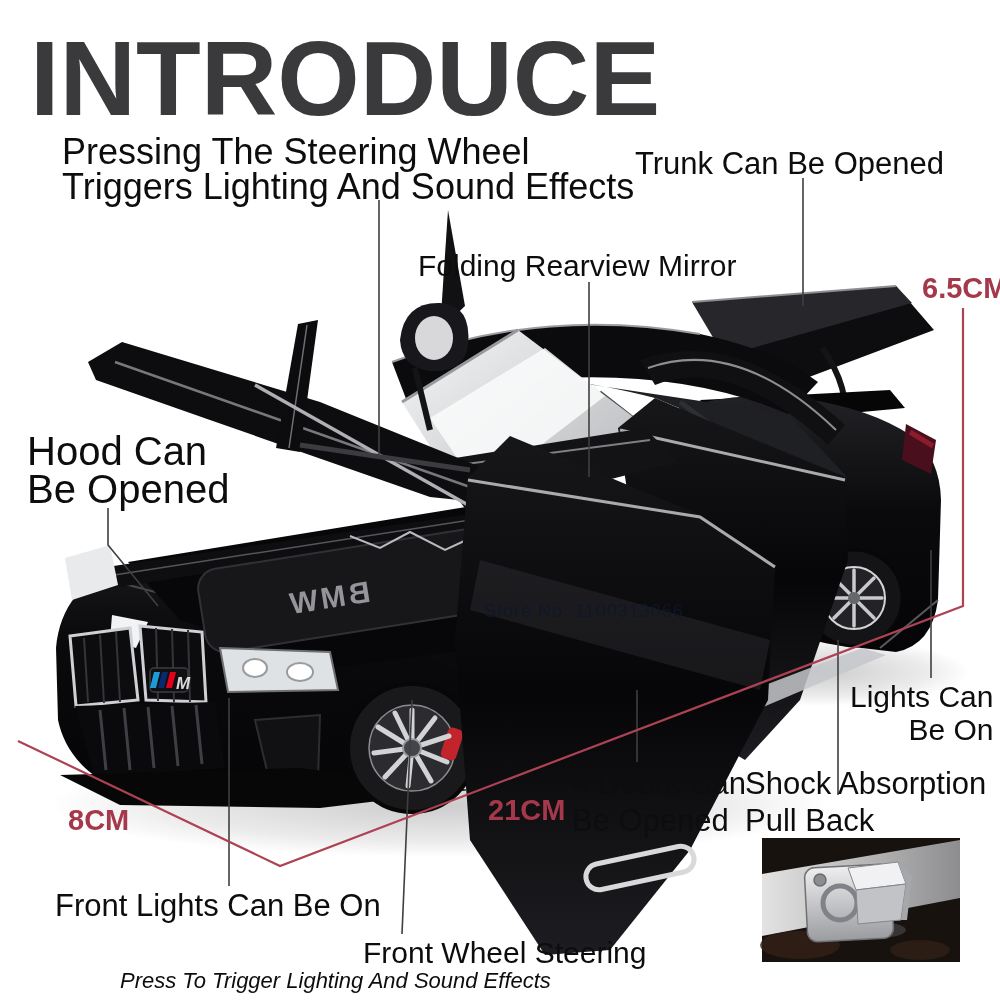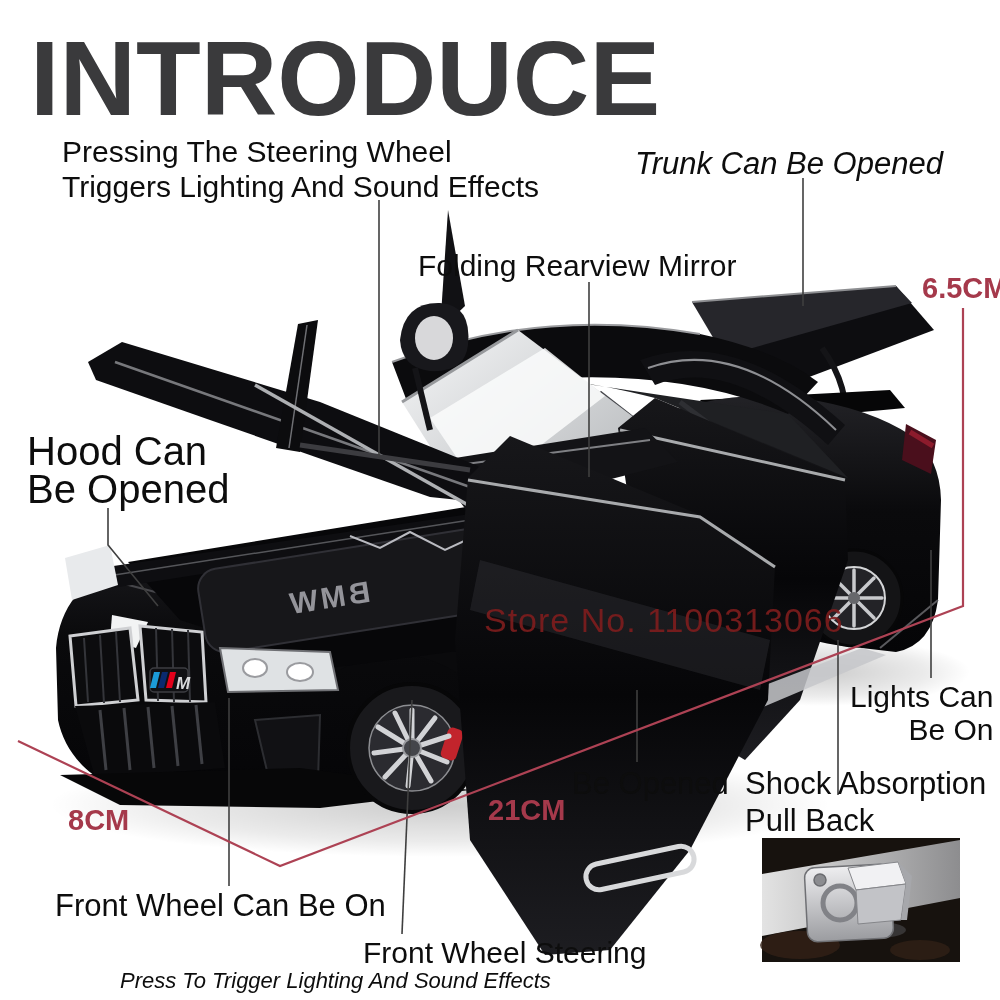--- a/index.html
+++ b/index.html
@@ -7,36 +7,36 @@
     position:relative;width:1000px;height:1000px;background:#ffffff;
     font-family:"Liberation Sans",sans-serif;overflow:hidden;
   }
   .abs{position:absolute;}
   #title{
     left:30px;top:20px;font-size:106px;font-weight:bold;color:#3a3a3c;
     letter-spacing:0px;line-height:1.1;white-space:nowrap;
   }
   .callout{color:#0d0d0d;font-size:31px;line-height:36px;white-space:nowrap;}
   .callout .ln{display:block;}
-  #co-steering{left:62px;top:134px;font-size:30px;line-height:35px;}
-  #co-trunk{left:635px;top:146px;font-style:italic;}
+  #co-steering{left:62px;top:134px;font-size:36px;line-height:35px;}
+  #co-trunk{left:635px;top:146px;}
   #co-mirror{left:418px;top:248px;font-size:30px;}
   #co-hood{left:27px;top:432px;font-size:40px;line-height:38px;}
   #co-rearlights{left:850px;top:680px;font-size:30px;line-height:33px;text-align:right;}
   #co-doors{left:572px;top:765px;line-height:37px;}
   #co-shock{left:745px;top:765px;line-height:37px;}
   #co-frontlights{left:55px;top:888px;}
   #co-frontwheel-1{left:363px;top:935px;font-size:30px;text-align:right;}
   #co-frontwheel-2{left:120px;top:963px;font-size:22px;font-style:italic;}
   .dim{color:#a5394b;font-weight:bold;font-size:29px;white-space:nowrap;}
   #dim-h{left:922px;top:272px;}
   #dim-l{left:488px;top:794px;}
   #dim-w{left:68px;top:804px;}
   #watermark{
-    left:484px;top:601px;font-size:34px;color:#7f1d1d;opacity:.9;
+    left:484px;top:601px;font-size:18px;color:#0f172a;opacity:.9;
     letter-spacing:1px;white-space:nowrap;
   }
   svg{position:absolute;left:0;top:0;}
 </style>
 </head>
 <body>
 
 <div id="stage">
 
   <svg width="1000" height="1000" viewBox="0 0 1000 1000">
@@ -282,29 +282,30 @@
   </div>
 
   <div id="watermark" class="abs">Store No. 1100313066</div>
 
   <div id="co-rearlights" class="abs callout">
     <span class="ln">Lights Can</span>
     <span class="ln">Be On</span>
   </div>
 
   <div id="co-doors" class="abs callout">
+    <span class="ln">4 Doors Can</span>
     <span class="ln">Be Opened</span>
   </div>
 
   <div id="co-shock" class="abs callout">
     <span class="ln">Shock Absorption</span>
     <span class="ln">Pull Back</span>
   </div>
 
-  <div id="co-frontlights" class="abs callout">Front Wheel Can Be On</div>
+  <div id="co-frontlights" class="abs callout">Front Lights Can Be On</div>
 
   <div id="co-frontwheel-1" class="abs callout">Front Wheel Steering</div>
   <div id="co-frontwheel-2" class="abs callout">Press To Trigger Lighting And Sound Effects</div>
 
   <div id="dim-h" class="abs dim">6.5CM</div>
   <div id="dim-l" class="abs dim">21CM</div>
   <div id="dim-w" class="abs dim">8CM</div>
 
 </div>
 

